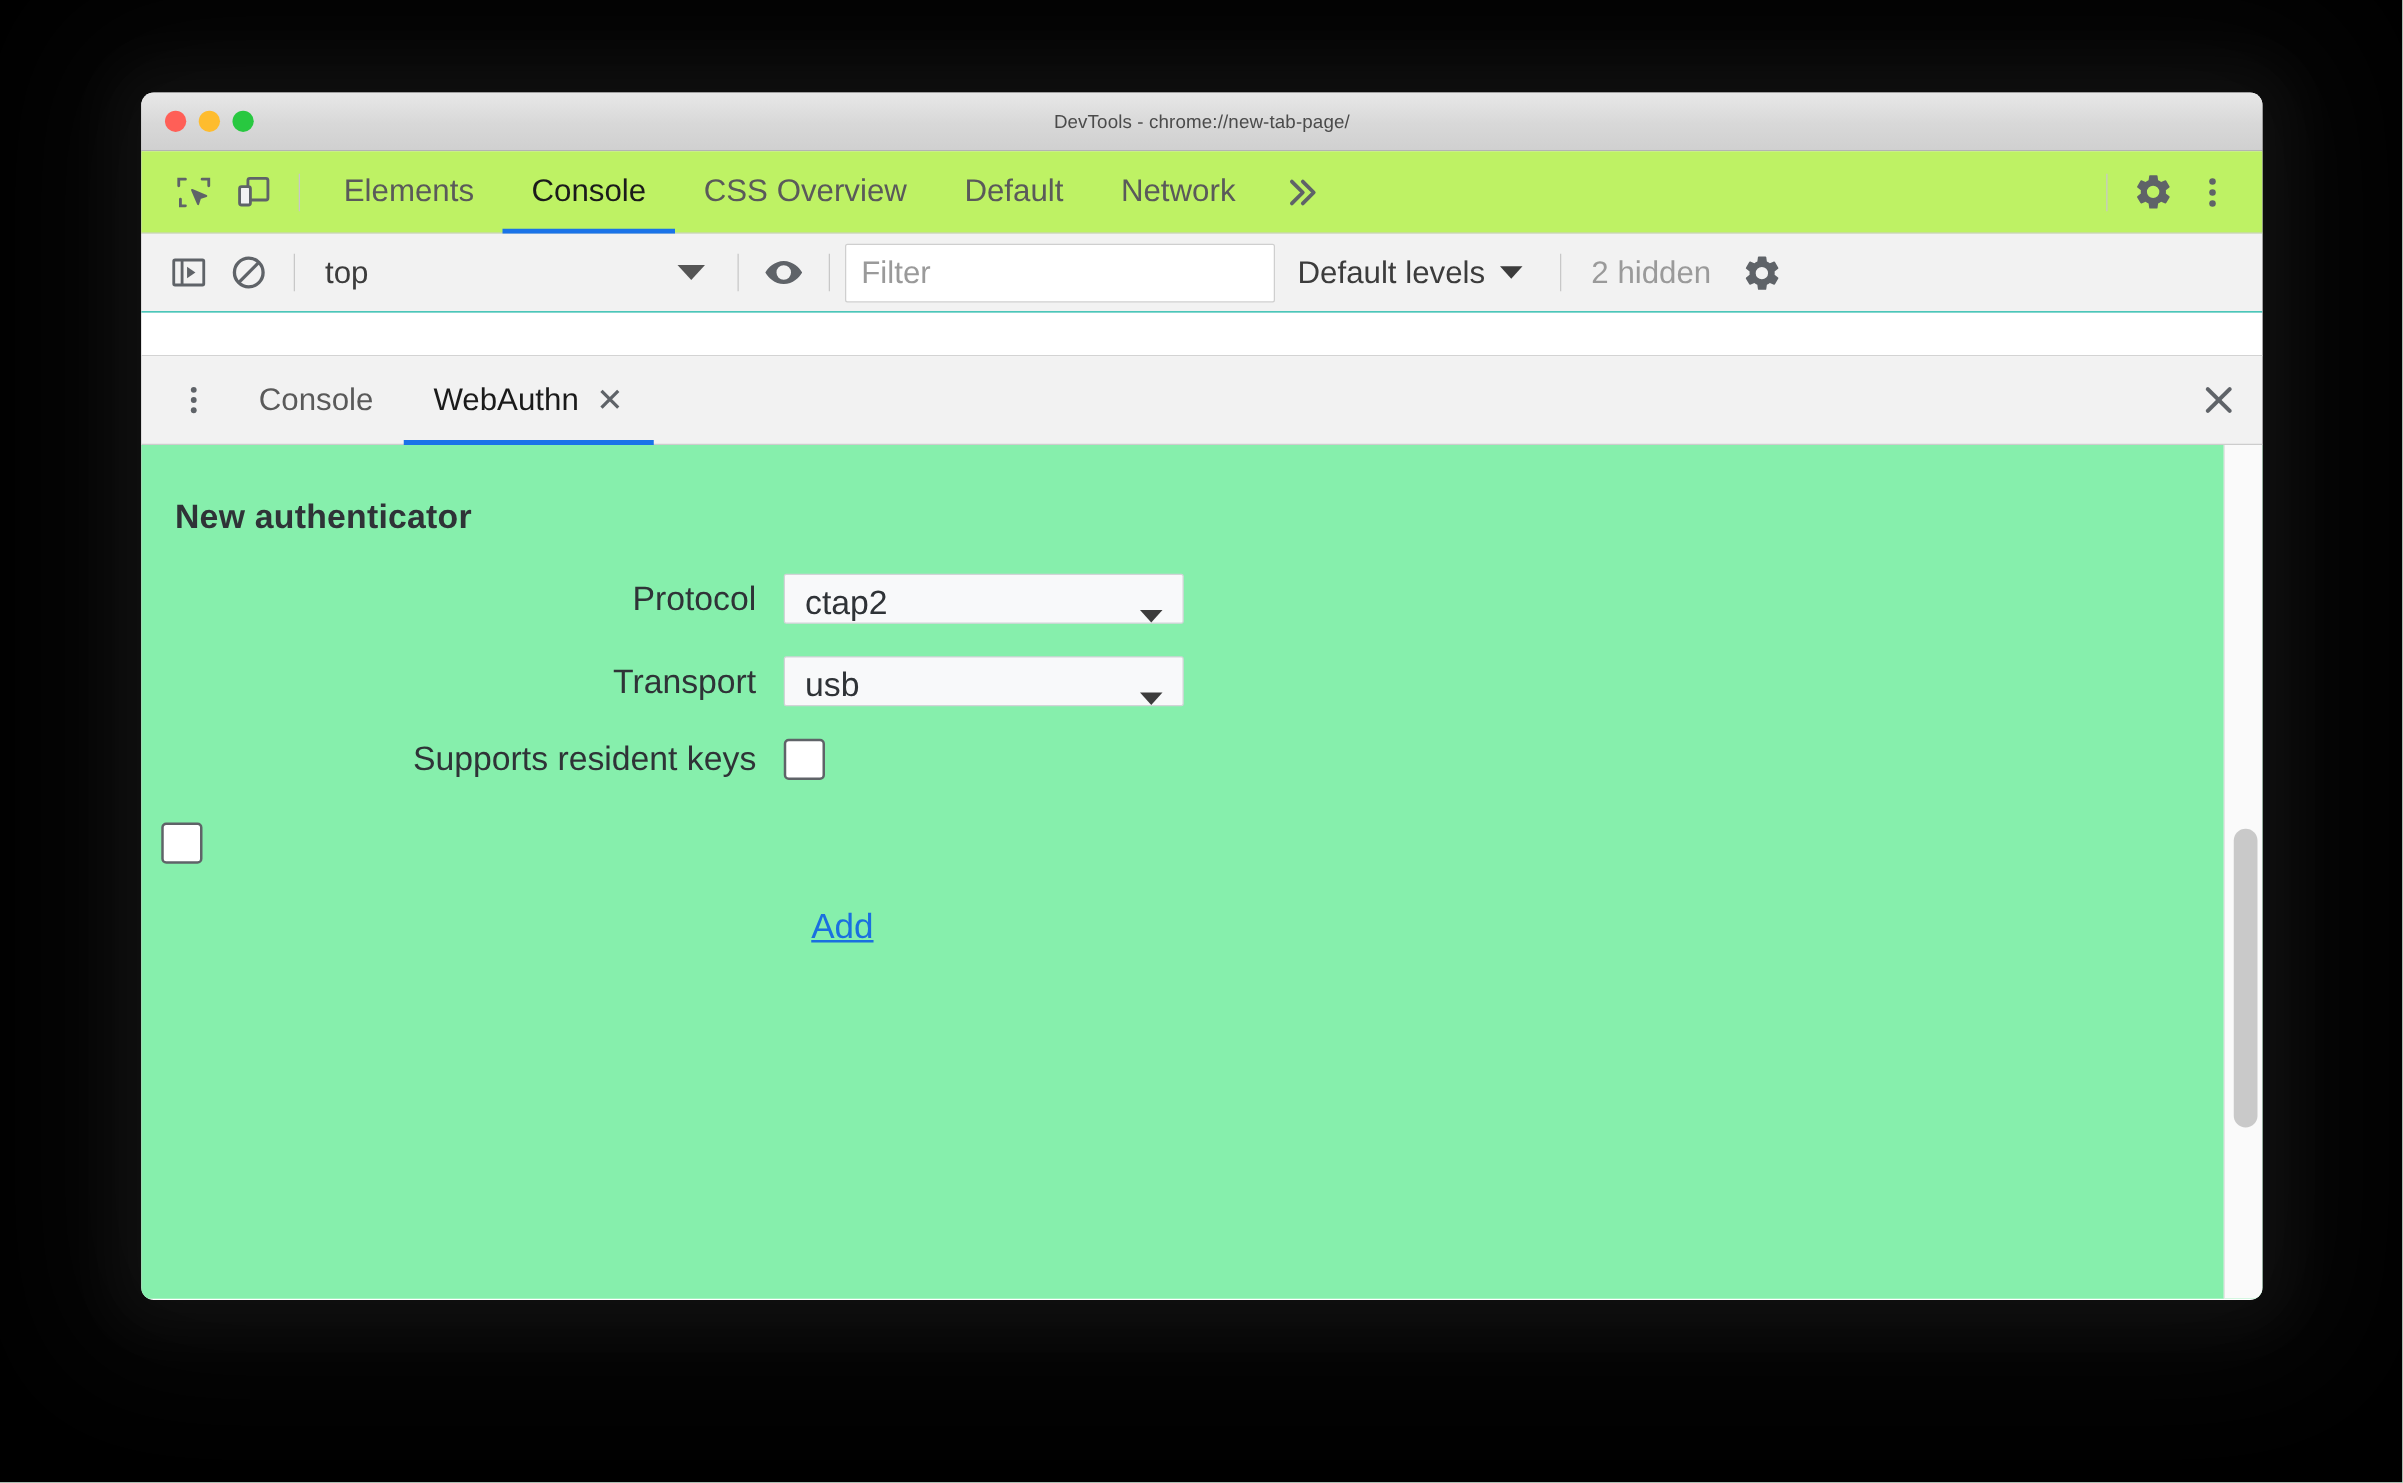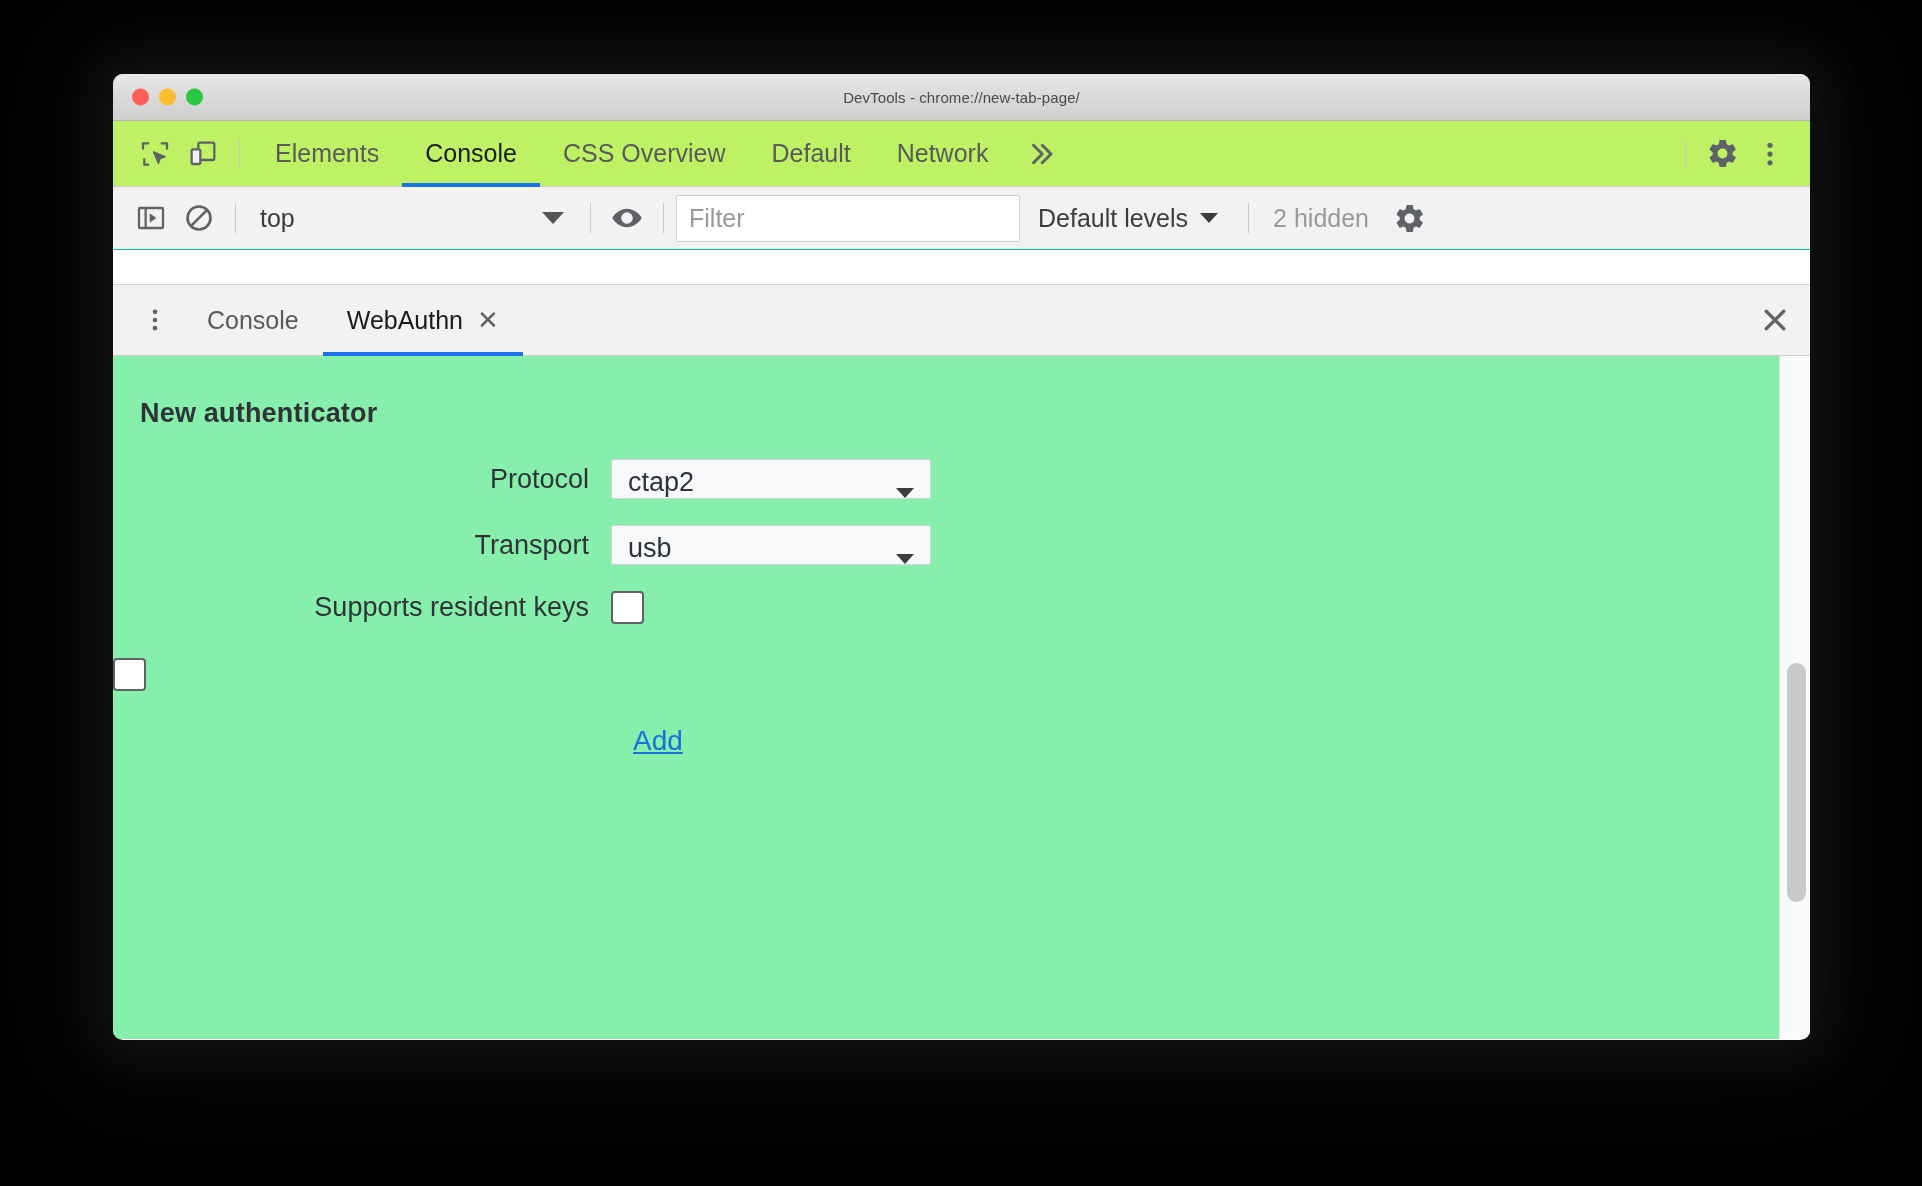--- a/index.html
+++ b/index.html
@@ -234,20 +234,21 @@
   #pane-heading {
     font-size: 27px;
     font-weight: bold;
     color: #2f3337;
     padding: 42px 0 0 27px;
     letter-spacing: 0.2px;
   }
   #form {
     margin-top: 30px;
     width: 1610px;
+    padding-left: 16px;
   }
   .form-row {
     display: flex;
     align-items: center;
     margin-bottom: 26px;
   }
   .form-label {
     width: 498px;
     text-align: right;
     padding-right: 22px;

